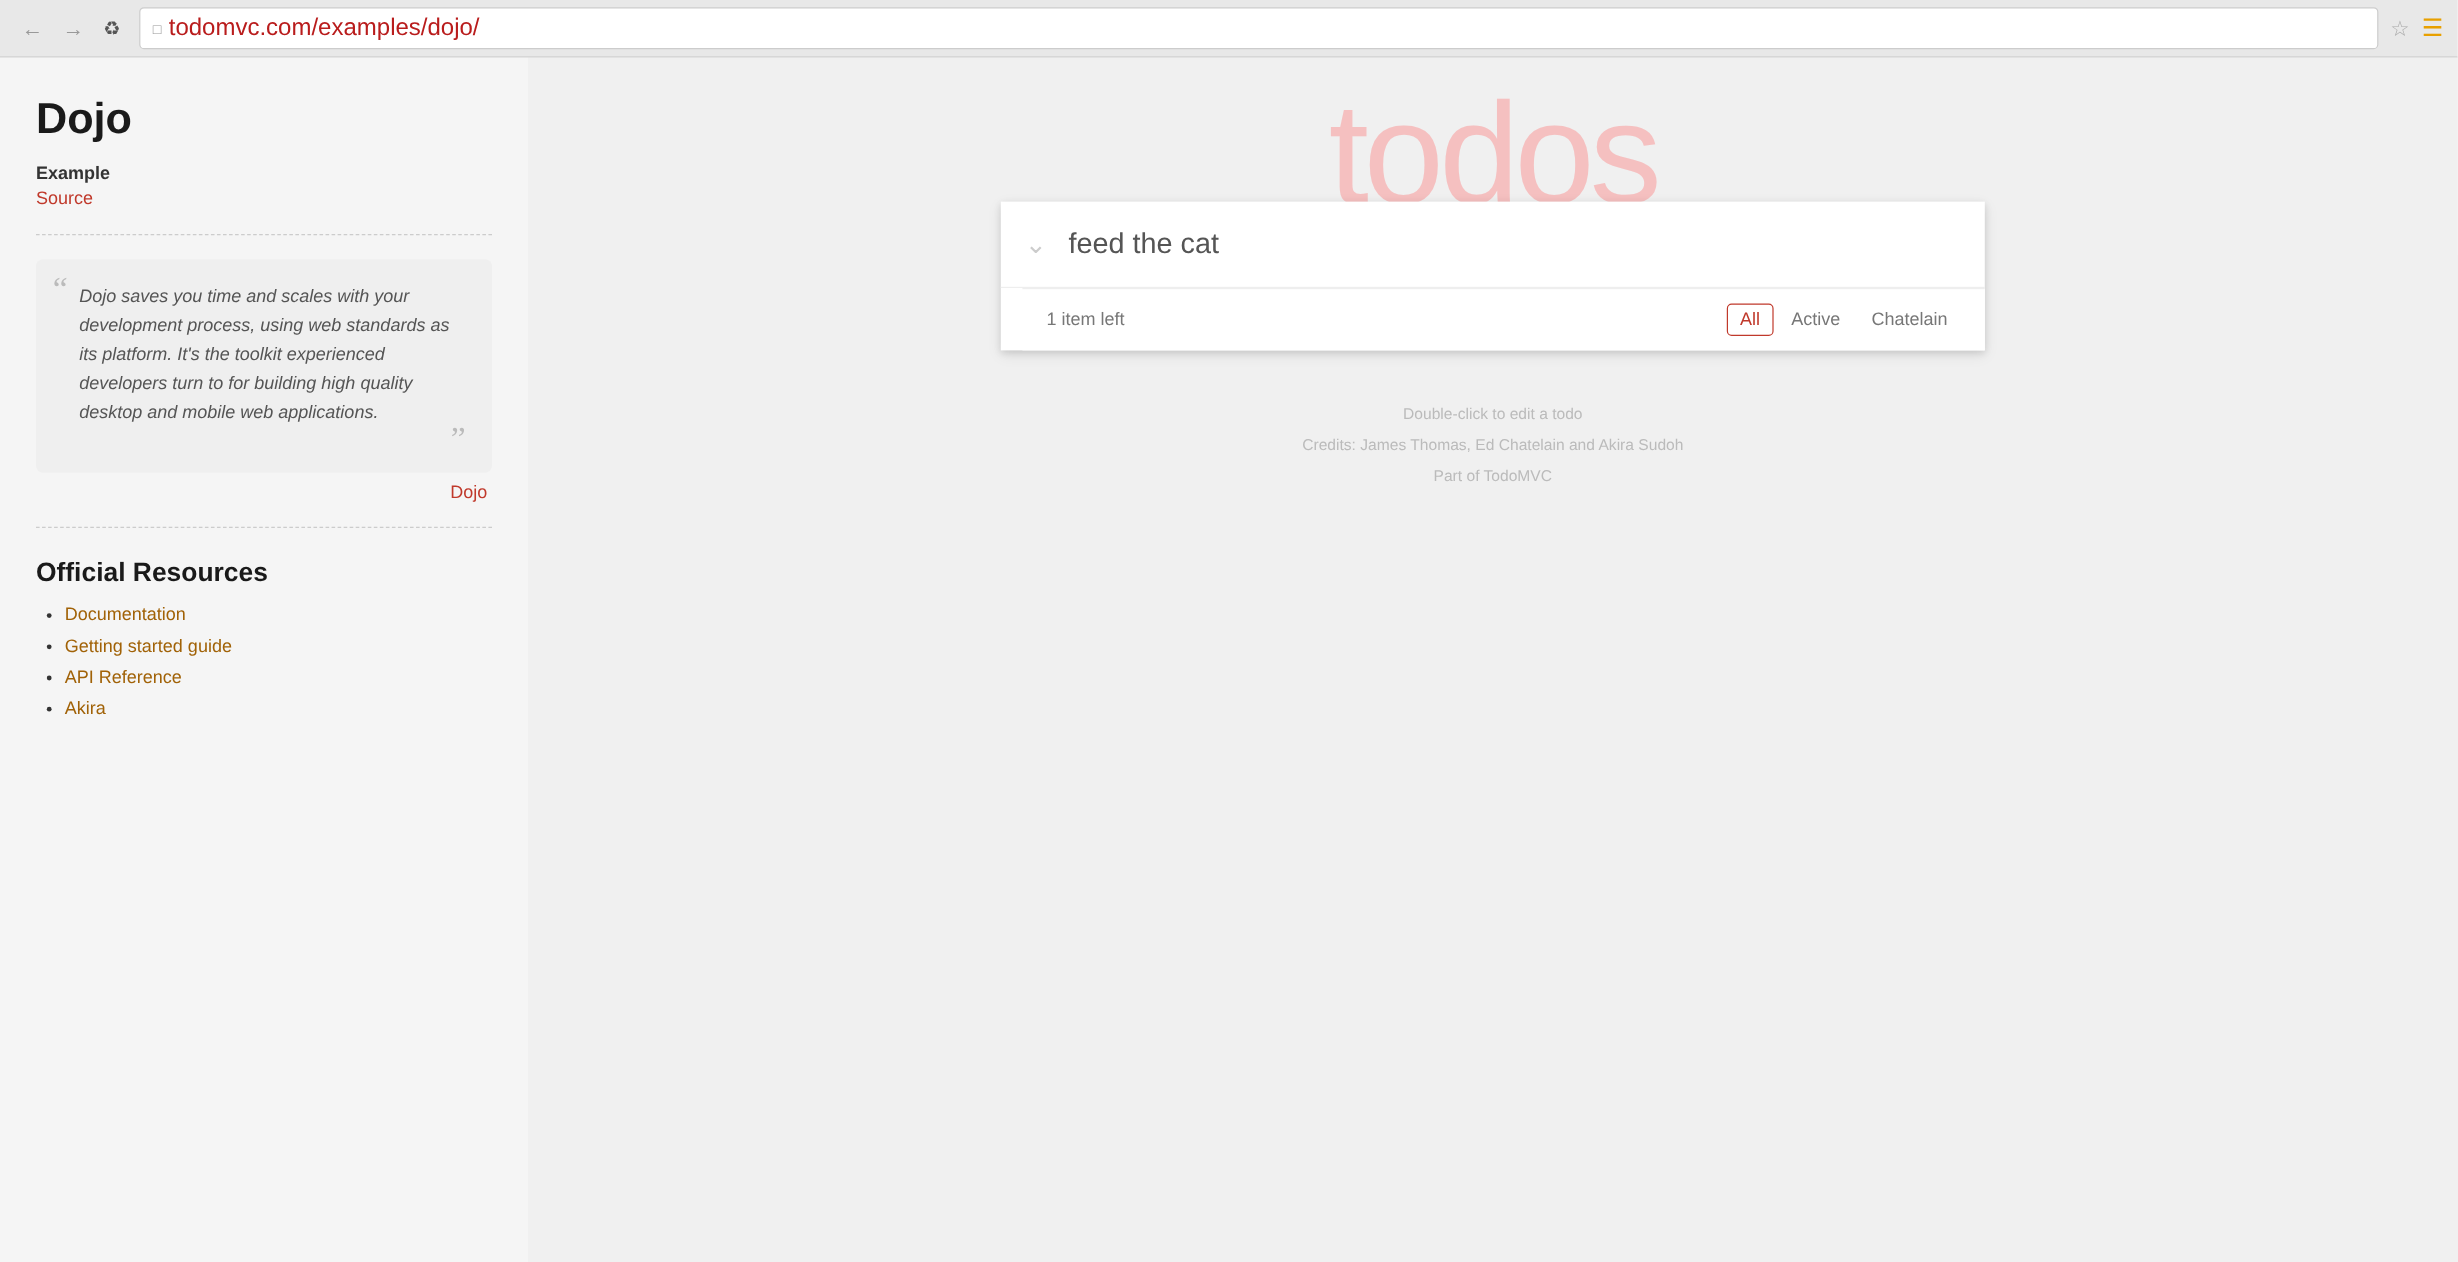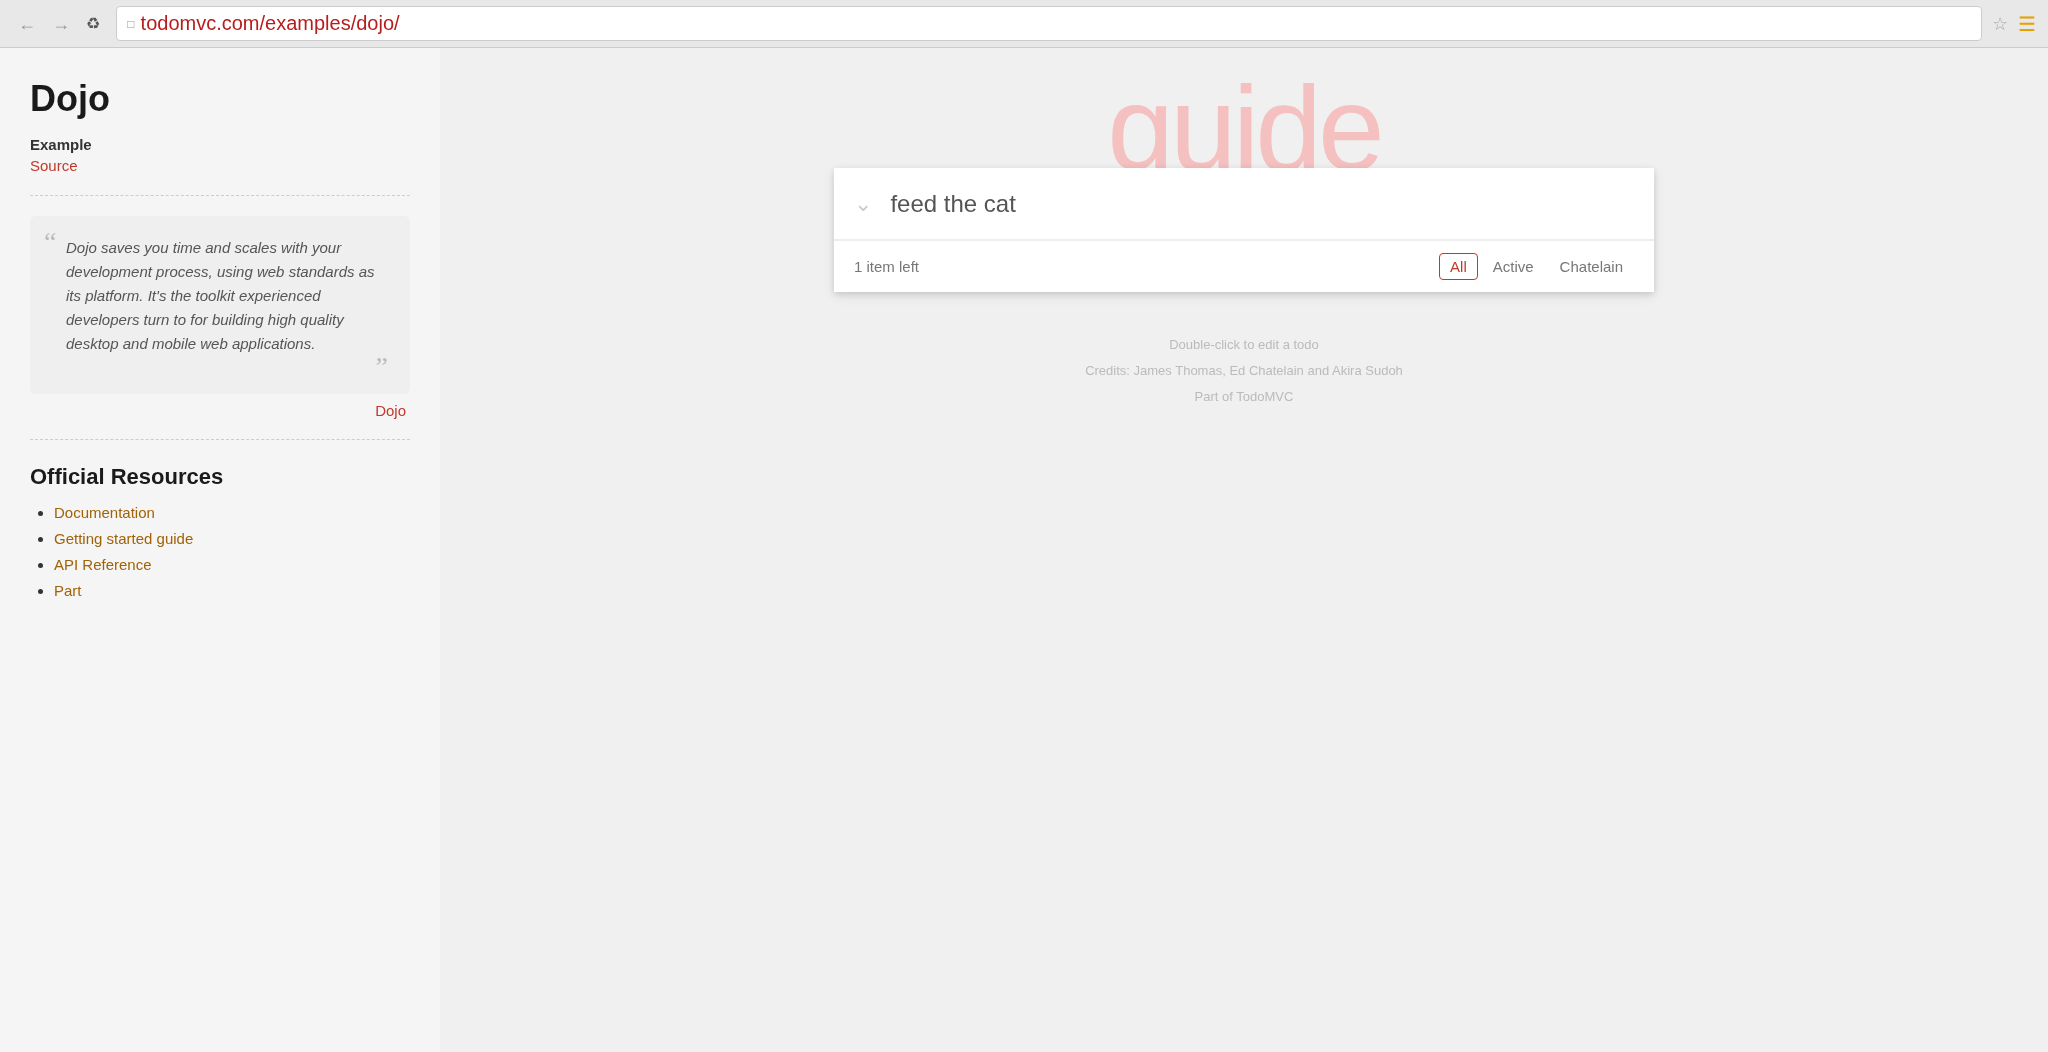--- a/index.html
+++ b/index.html
@@ -290,20 +290,21 @@
 
     
     .todo-footer {
       display: flex;
       align-items: center;
       padding: 12px 20px;
       background: white;
       border-top: 1px solid #eee;
       font-size: 15px;
       color: #777;
+      margin-left: 18px;
     }
 
     .items-left {
       flex: 1;
       font-size: 15px;
       color: #777;
     }
 
     .filter-buttons {
       display: flex;
@@ -378,27 +379,27 @@
       <li>
         <a href="#" class="source-link">Documentation</a>
       </li>
       <li>
         <a href="#" class="source-link">Getting started guide</a>
       </li>
       <li>
         <a href="#" class="source-link">API Reference</a>
       </li>
       <li>
-        <a href="#" class="source-link">Part</a>
+        <a href="#" class="source-link">Akira</a>
       </li>
     </ul>
   </div>
 
   <div class="main-area">
-    <h1 class="todos-heading">guide</h1>
+    <h1 class="todos-heading">todos</h1>
 
     <div class="todo-app">
 
       <div class="todo-item">
         <span class="chevron-icon">⌄</span>
         <span class="todo-text">feed the cat</span>
       </div>
 
 
       <div class="todo-footer">

